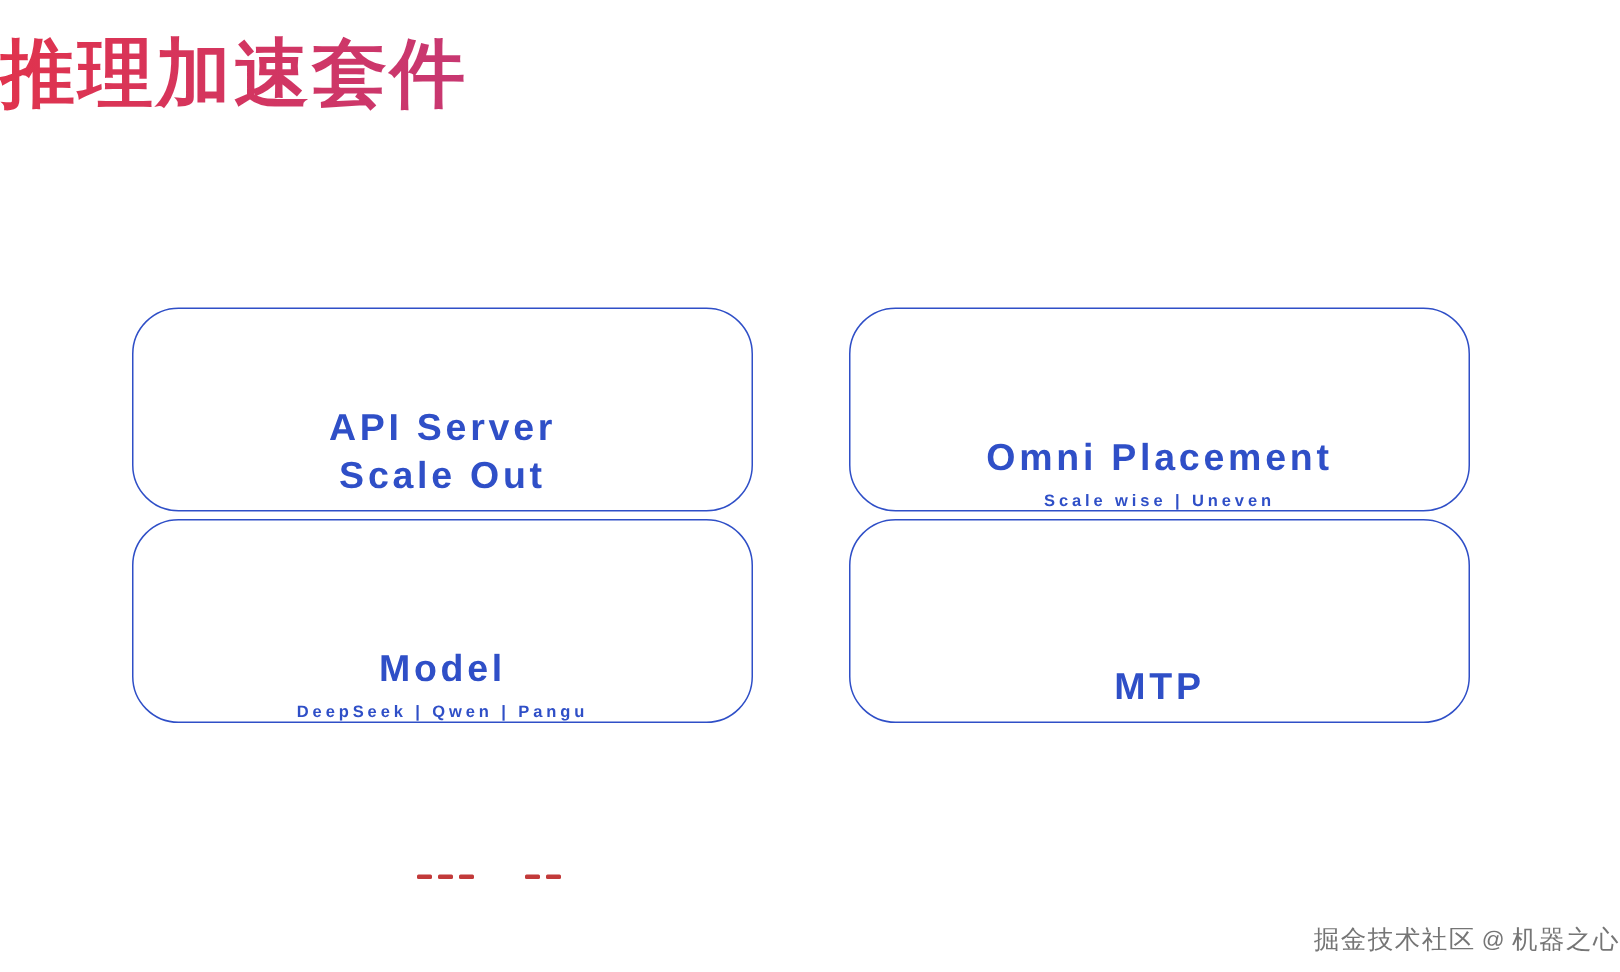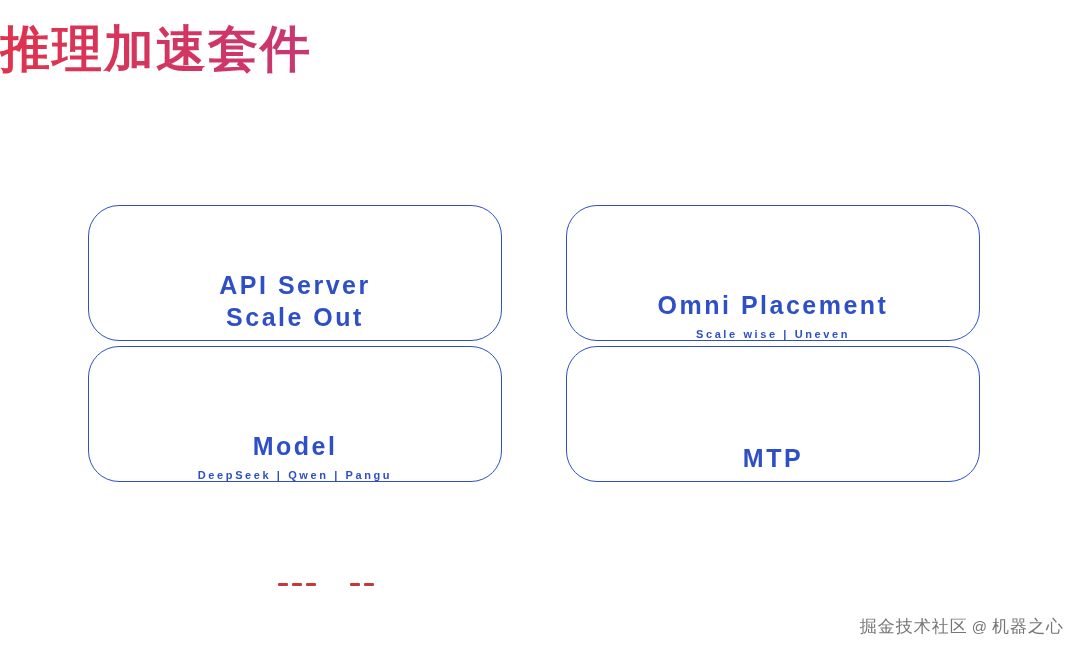--- a/index.html
+++ b/index.html
@@ -81,21 +81,21 @@
   .card-sub {
     margin-top: 7px;
     color: #2f4fc7;
     font-size: 11px;
     letter-spacing: 2.6px;
     font-weight: 600;
   }
 
   .watermark {
     position: absolute;
-    right: 16px;
+    right: 0;
     bottom: 10px;
     color: #6a6a6a;
     font-size: 17px;
     letter-spacing: 1px;
     font-family: "Liberation Sans", sans-serif;
     display: flex;
     align-items: center;
     gap: 4px;
     opacity: 0.92;
   }

